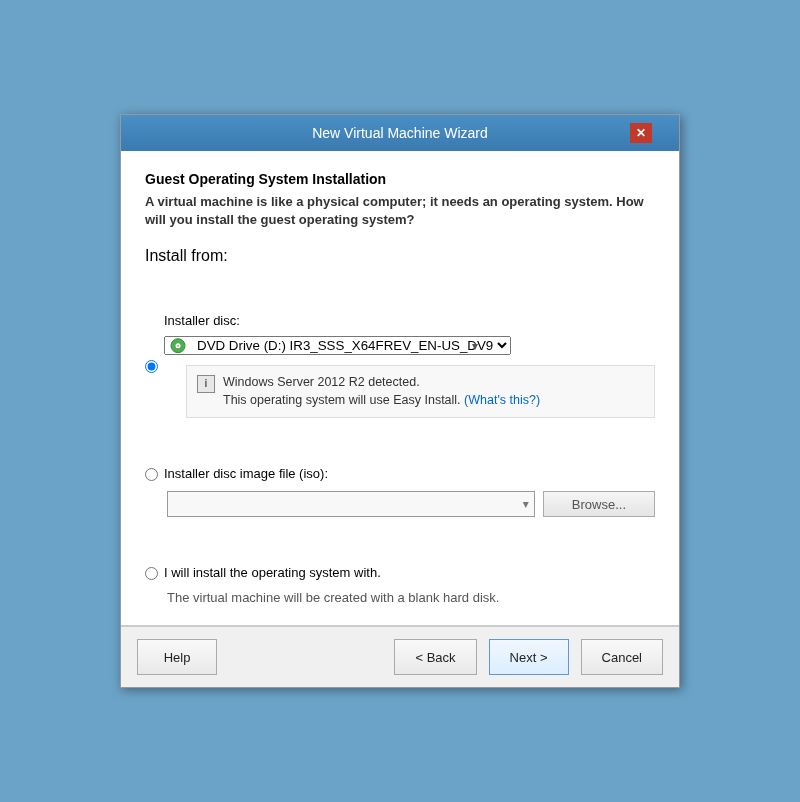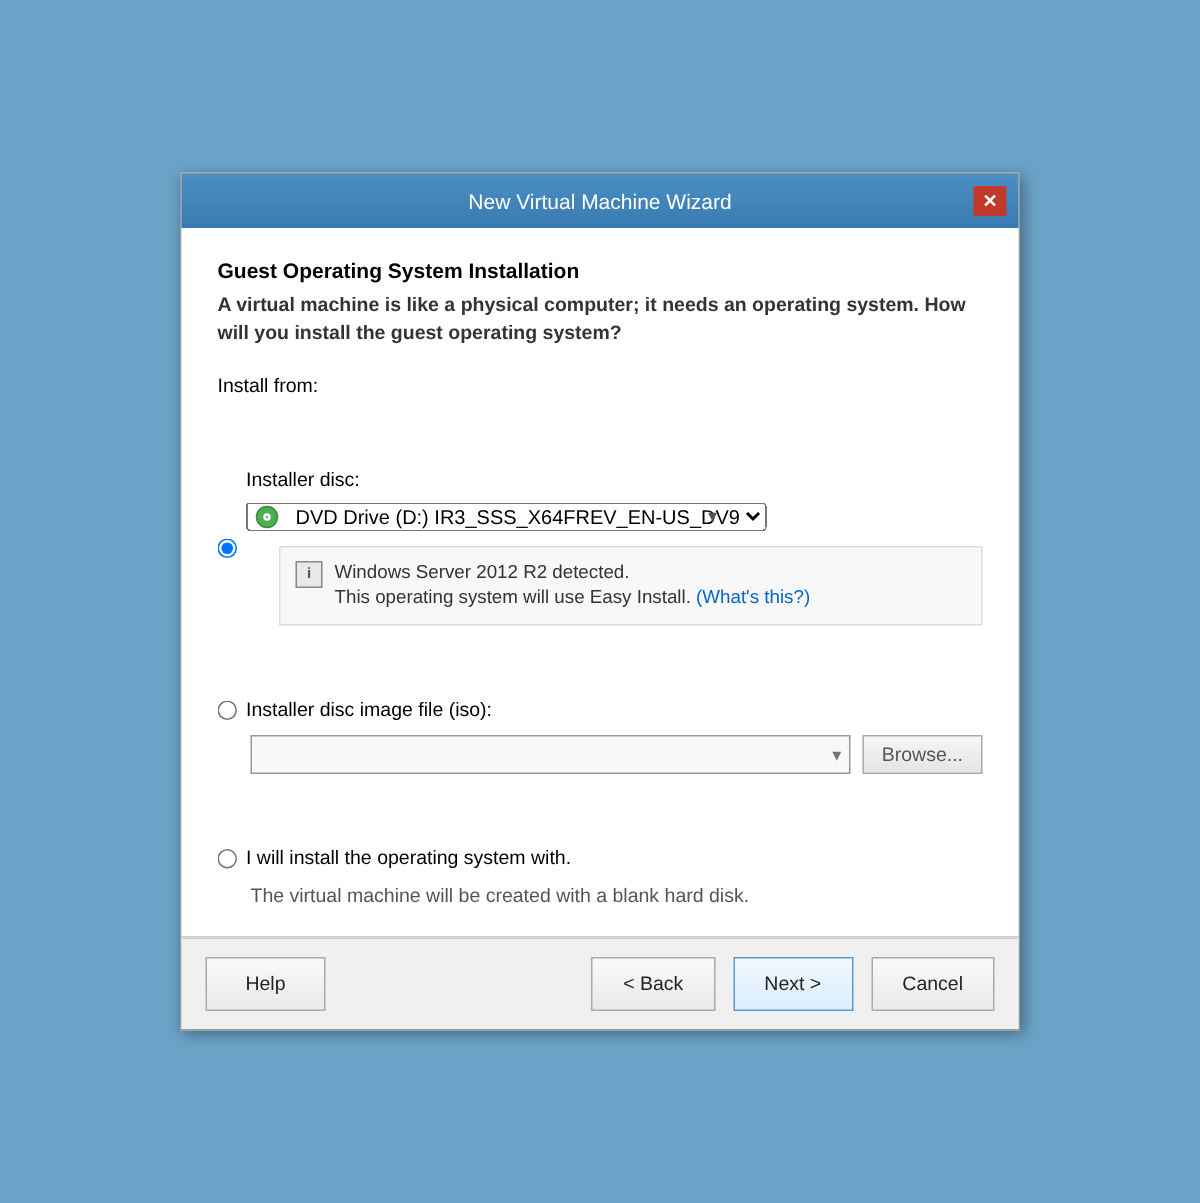--- a/index.html
+++ b/index.html
@@ -24,21 +24,21 @@
       background: #f0f0f0;
       border: 1px solid #999;
       box-shadow: 2px 2px 10px rgba(0,0,0,0.4);
       display: flex;
       flex-direction: column;
     }
 
     .title-bar {
       background: linear-gradient(to bottom, #4a90c4, #3a7ab0);
       color: white;
-      padding: 8px 8px;
+      padding: 8px 27px;
       display: flex;
       align-items: center;
       justify-content: center;
       font-size: 14px;
       font-weight: normal;
       user-select: none;
     }
 
     .title-bar-title {
       flex: 1;
@@ -76,21 +76,21 @@
 
     .section-desc {
       color: #333;
       margin-bottom: 18px;
       line-height: 1.4;
       font-size: 13px;
       font-weight: bold;
     }
 
     .install-from-label {
-      font-size: 13px;
+      font-size: 16px;
       margin-bottom: 4px;
     }
 
     .option-row {
       display: flex;
       align-items: center;
       margin-bottom: 10px;
       margin-top: 48px;
     }
 
@@ -209,21 +209,21 @@
       right: 6px;
       top: 50%;
       transform: translateY(-50%);
       pointer-events: none;
       font-size: 12px;
       color: #777;
     }
 
     .browse-btn {
       height: 26px;
-      padding: 0 12px;
+      padding: 0 28px;
       border: 1px solid #aaa;
       background: linear-gradient(to bottom, #f5f5f5, #e5e5e5);
       font-size: 13px;
       cursor: pointer;
       white-space: nowrap;
       color: #555;
     }
 
     .later-section {
       margin-top: 24px;

